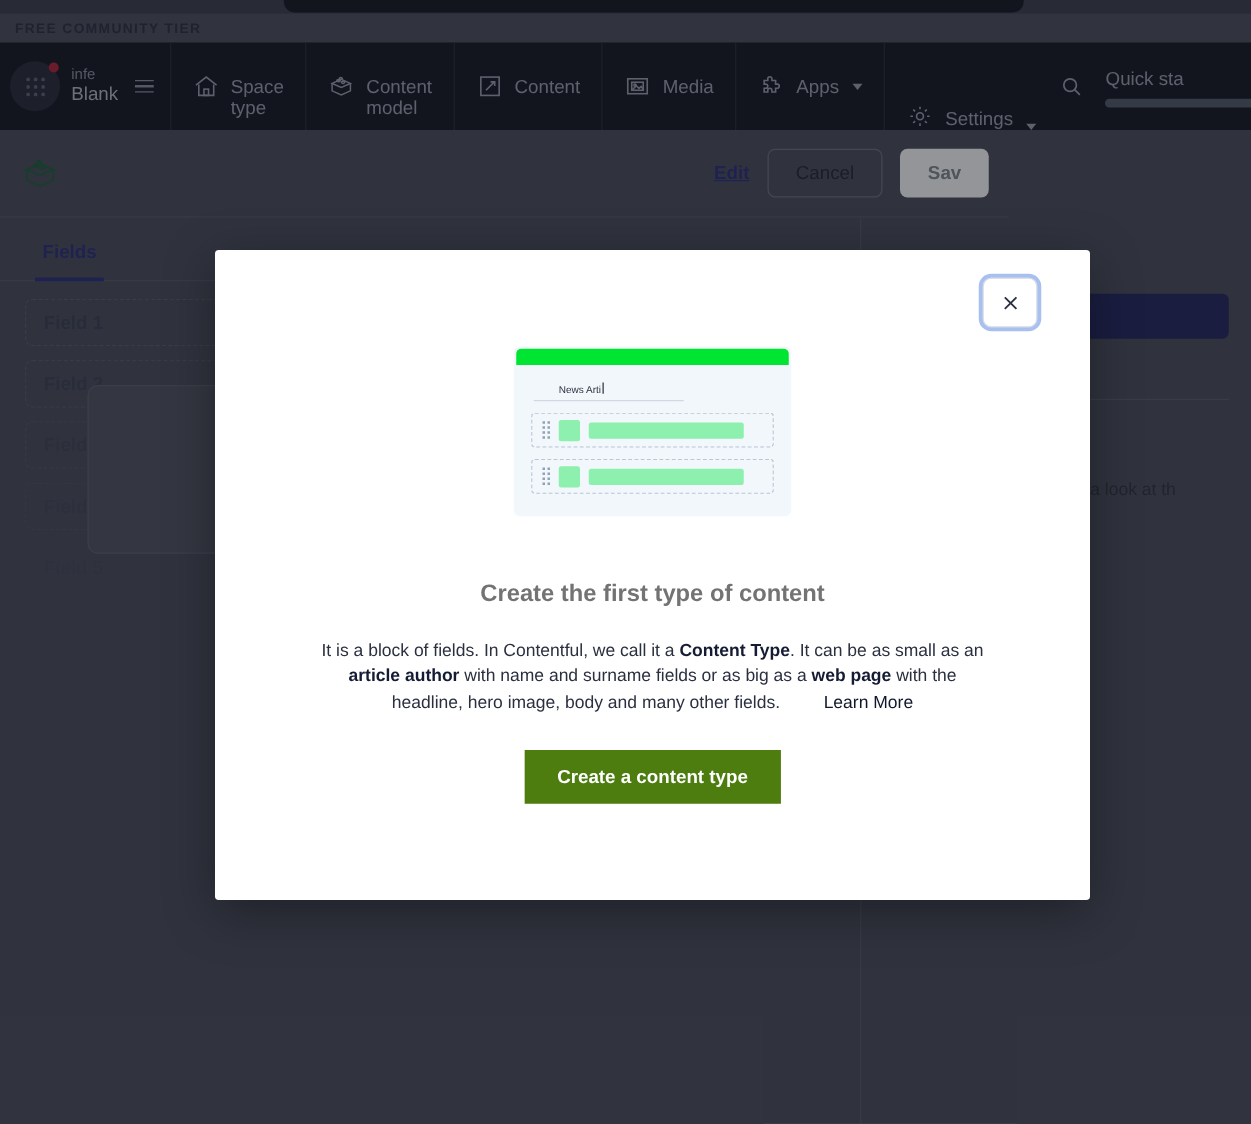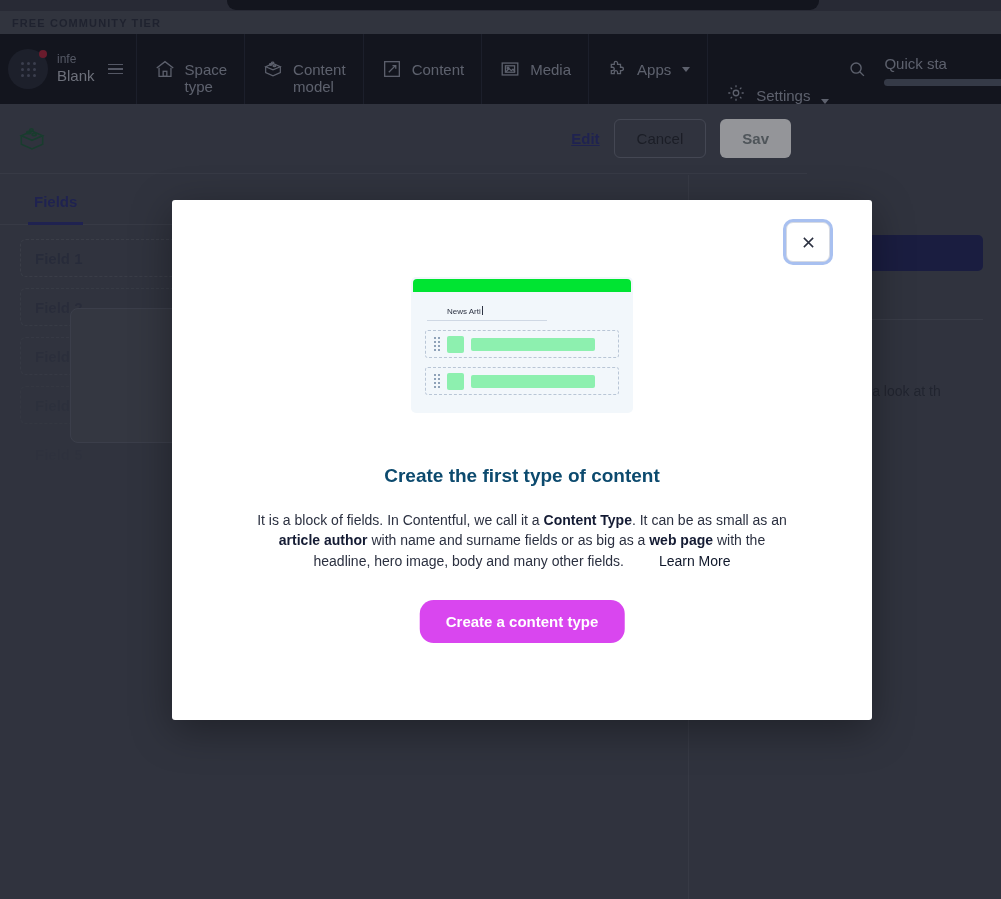--- a/index.html
+++ b/index.html
@@ -198,31 +198,31 @@
     margin: 9px 14px 0; height: 28px; border: 1px dashed #b9c6d6; border-radius: 3px;
     display: flex; align-items: center; gap: 7px; padding: 0 8px;
   }
   .illus-handle { display: grid; grid-template-columns: repeat(2, 2px); grid-gap: 2px; }
   .illus-handle i { display: block; width: 2px; height: 2px; background: #8fa2b8; }
   .illus-sq { width: 17px; height: 17px; background: #8df0af; border-radius: 2px; }
   .illus-fill { height: 13px; background: #8df0af; border-radius: 2px; flex: 1; max-width: 124px; }
 
   .modal-title {
     position: absolute; left: 0; right: 0; top: 265px;
-    text-align: center; font-size: 19px; font-weight: bold; color: #0c4a6e;
+    text-align: center; font-size: 19px; font-weight: bold; color: #737373;
   }
   .modal-body {
     position: absolute; left: 80px; right: 80px; top: 310px;
     text-align: center; font-size: 14px; color: #2b3040; line-height: 1.45;
   }
   .modal-body b { font-weight: bold; color: #141b33; }
   .modal-body a { color: #0f172a; text-decoration: none; margin-left: 31px; }
   .modal-cta {
     position: absolute; left: 50%; top: 400px; transform: translateX(-50%);
-    background: #d946ef; border: none; border-radius: 14px;
+    background: #4d7c0f; border: none; border-radius: 0;
     padding: 13px 26px; color: #fff; font-size: 15px; font-weight: bold;
     font-family: "Liberation Sans", sans-serif;
   }
 </style>
 </head>
 <body>
 
 <div id="app">
 
   <div class="bg-layer">

